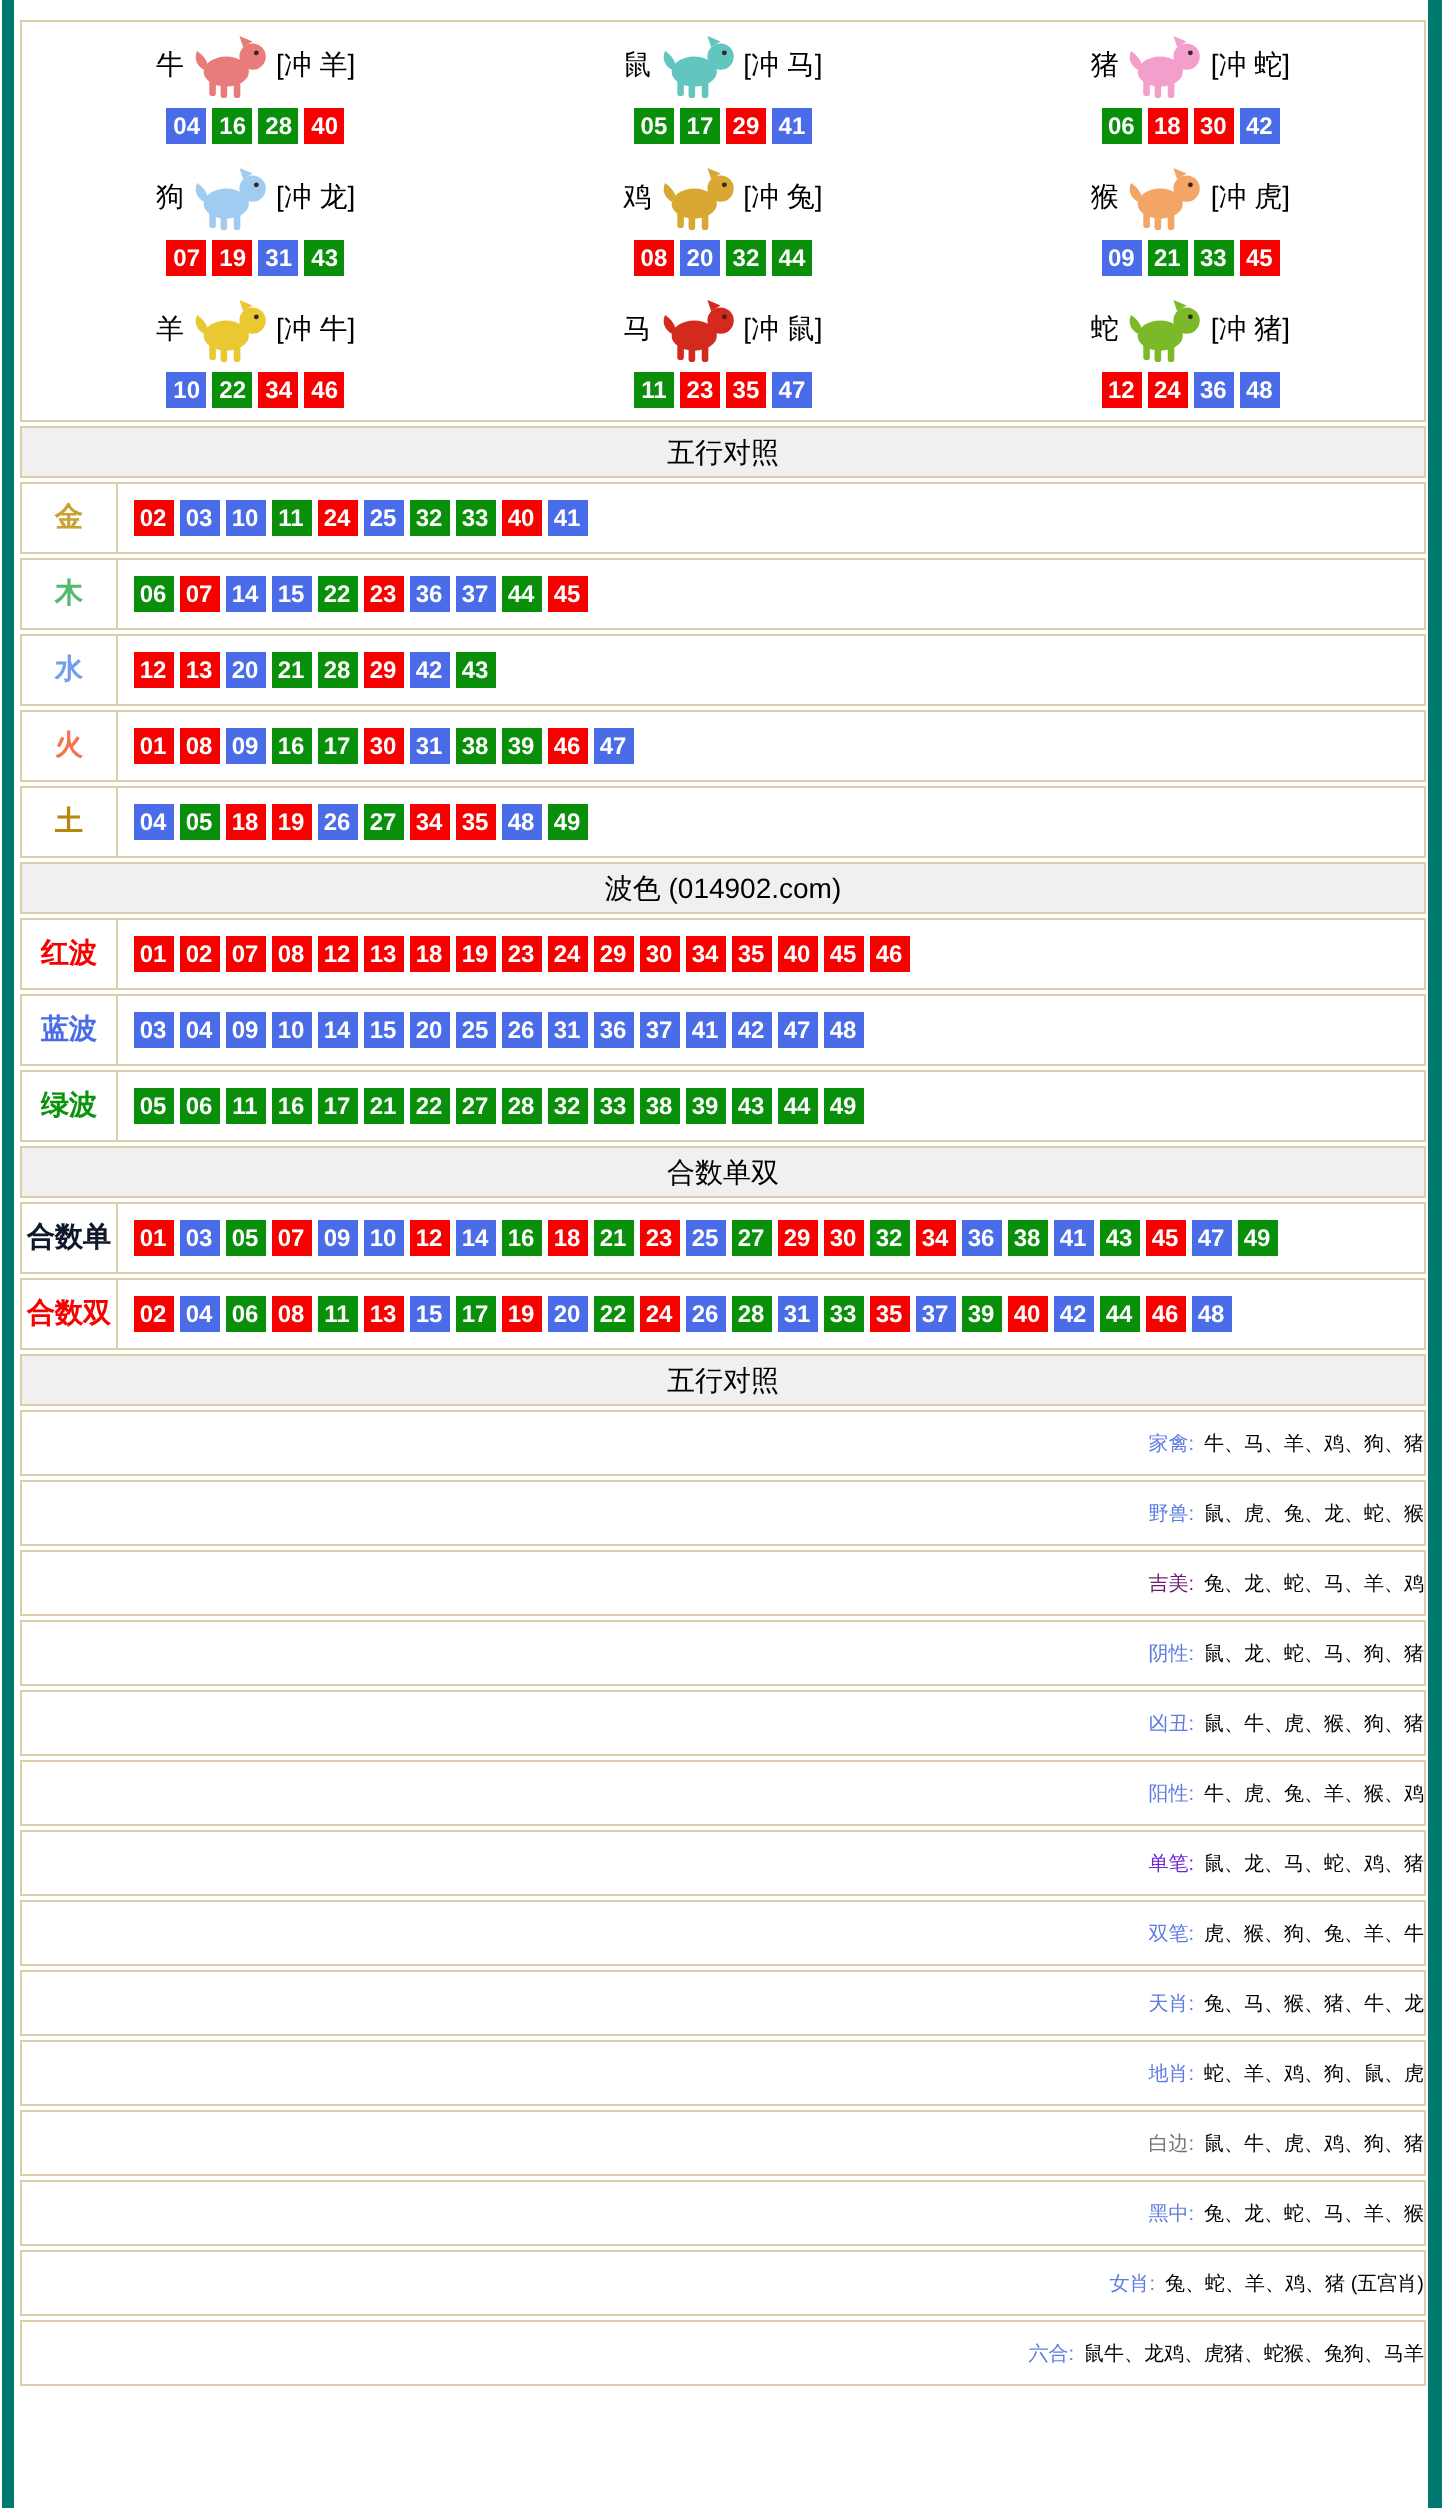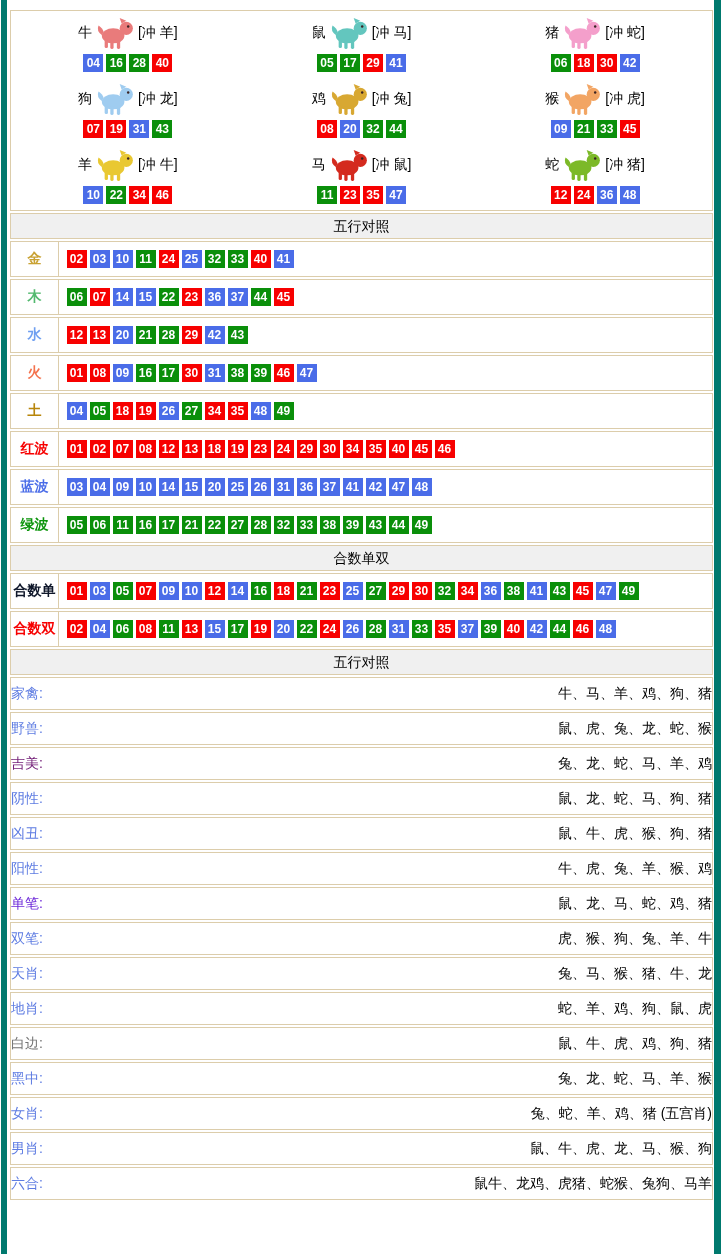--- a/index.html
+++ b/index.html
@@ -21,21 +21,21 @@
     color:#fff;font-weight:bold;font-size:12px;margin:0 1.5px}
   
   .sec-header{margin-top:2px;border:1px solid #dccdab;background:#f0f0f0;height:26px;
     line-height:24px;text-align:center;font-size:14px;color:#000}
   .trow{display:flex;margin-top:2px;border:1px solid #dccdab;align-items:stretch;background:#fff}
   .lbl{width:48px;min-width:48px;border-right:1px solid #dccdab;display:flex;align-items:center;
     justify-content:center;font-size:14px;font-weight:bold}
   .cells{flex:1;display:flex;flex-wrap:wrap;align-items:center;padding:8px 2px 8px 6px}
   
   .arow{margin-top:2px;border:1px solid #dccdab;height:33px;display:flex;align-items:center;
-    justify-content:space-between;font-size:14px;color:#000;background:#fff}
+    justify-content:flex-end;font-size:10px;color:#000;background:#fff}
   .alabel{color:#5e7ce2}
   .avalue{margin-left:5px}
 </style>
 </head>
 <body>
 
 <div class="stripe left"></div>
 <div class="stripe right"></div>
 
 <div class="page">
@@ -330,20 +330,21 @@
           <span class="chip" style="background: rgb(74, 108, 232);">26</span>
           <span class="chip" style="background: rgb(10, 143, 10);">27</span>
           <span class="chip" style="background: rgb(247, 0, 0);">34</span>
           <span class="chip" style="background: rgb(247, 0, 0);">35</span>
           <span class="chip" style="background: rgb(74, 108, 232);">48</span>
           <span class="chip" style="background: rgb(10, 143, 10);">49</span>
         </div>
       </div>
     </div>
 
+  <div class="sec-header">波色 (014902.com)</div>
   <div>
       <div class="trow">
         <div class="lbl" style="color: rgb(247, 0, 0);">红波</div>
         <div class="cells">
           <span class="chip" style="background: rgb(247, 0, 0);">01</span>
           <span class="chip" style="background: rgb(247, 0, 0);">02</span>
           <span class="chip" style="background: rgb(247, 0, 0);">07</span>
           <span class="chip" style="background: rgb(247, 0, 0);">08</span>
           <span class="chip" style="background: rgb(247, 0, 0);">12</span>
           <span class="chip" style="background: rgb(247, 0, 0);">13</span>
@@ -515,22 +516,18 @@
       </div>
       <div class="arow">
         <span class="alabel" style="color: rgb(94, 124, 226);">黑中:</span>
         <span class="avalue">兔、龙、蛇、马、羊、猴</span>
       </div>
       <div class="arow">
         <span class="alabel" style="color: rgb(94, 124, 226);">女肖:</span>
         <span class="avalue">兔、蛇、羊、鸡、猪 (五宫肖)</span>
       </div>
       <div class="arow">
-        <span class="alabel" style="color: rgb(94, 124, 226);">男肖:</span>
-        <span class="avalue">鼠、牛、虎、龙、马、猴、狗</span>
-      </div>
-      <div class="arow">
         <span class="alabel" style="color: rgb(94, 124, 226);">六合:</span>
         <span class="avalue">鼠牛、龙鸡、虎猪、蛇猴、兔狗、马羊</span>
       </div>
     </div>
 
 </div>
 
 </body></html>

